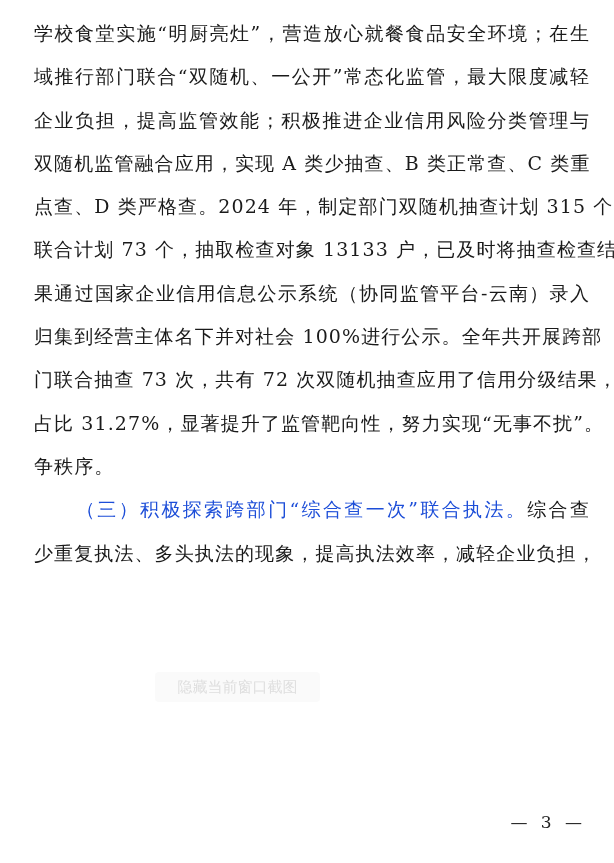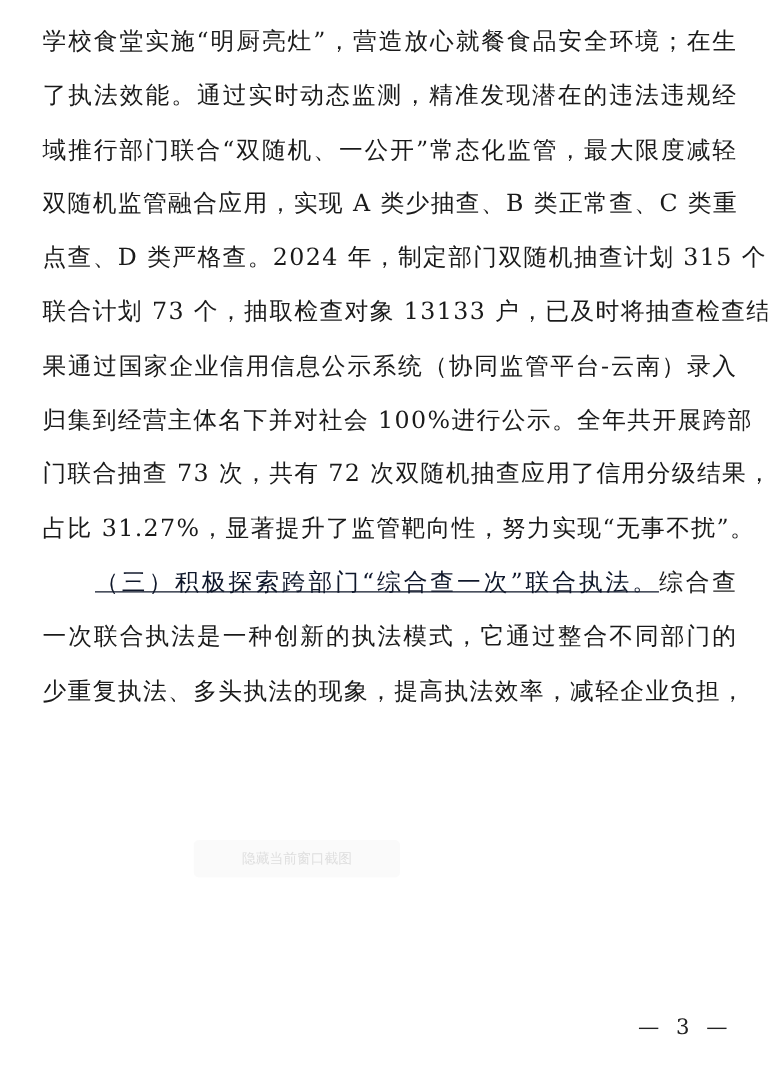--- a/index.html
+++ b/index.html
@@ -3,42 +3,42 @@
   <meta charset="utf-8">
   <style>
     html, body { margin: 0; padding: 0; background: #ffffff; }
     body { width: 614px; height: 863px; position: relative; overflow: hidden;
       font-family: "DejaVu Serif", "Liberation Serif", serif; color: #1a1a1a; }
     .page { position: absolute; left: 34px; top: 12px; width: 556px; }
     .line { height: 43.3px; line-height: 43.3px; font-size: 19px; white-space: nowrap;
       letter-spacing: 1.1px; text-align: justify; text-align-last: justify; }
     .line.last { text-align-last: left; }
     .line.indent { padding-left: 42px; }
-    .heading { font-weight: normal; color: #0f172a; text-decoration: underline; }
+    .heading { font-weight: normal; color: #1d4ed8; }
     .watermark { position: absolute; left: 155px; top: 672px; width: 165px; height: 30px;
       background: rgba(240,240,240,0.35); border-radius: 4px; color: rgba(200,200,200,0.55);
-      font-family: "DejaVu Sans", sans-serif; font-size: 11px; line-height: 30px; text-align: center; }
+      font-family: "DejaVu Sans", sans-serif; font-size: 15px; line-height: 30px; text-align: center; }
     .page-number { position: absolute; right: 28px; top: 812px; font-size: 17px; letter-spacing: 4px; color: #222; }
   </style>
 </head>
 <body>
 
 <div class="page">
   <div class="line">学校食堂实施“明厨亮灶”，营造放心就餐食品安全环境；在生</div>
-  <div class="line">了执法效能。通过实时动态监测，精准发现潜在的违法违规经</div>
   <div class="line">域推行部门联合“双随机、一公开”常态化监管，最大限度减轻</div>
+  <div class="line">企业负担，提高监管效能；积极推进企业信用风险分类管理与</div>
   <div class="line">双随机监管融合应用，实现 A 类少抽查、B 类正常查、C 类重</div>
   <div class="line">点查、D 类严格查。2024 年，制定部门双随机抽查计划 315 个，</div>
   <div class="line">联合计划 73 个，抽取检查对象 13133 户，已及时将抽查检查结</div>
   <div class="line">果通过国家企业信用信息公示系统（协同监管平台-云南）录入</div>
   <div class="line">归集到经营主体名下并对社会 100%进行公示。全年共开展跨部</div>
   <div class="line">门联合抽查 73 次，共有 72 次双随机抽查应用了信用分级结果，</div>
   <div class="line">占比 31.27%，显著提升了监管靶向性，努力实现“无事不扰”。</div>
+  <div class="line last">争秩序。</div>
 
   <div class="line indent"><span class="heading">（三）积极探索跨部门“综合查一次”联合执法。</span><span>综合查</span></div>
-  <div class="line">一次联合执法是一种创新的执法模式，它通过整合不同部门的</div>
   <div class="line">少重复执法、多头执法的现象，提高执法效率，减轻企业负担，</div>
 
 </div>
 
 <div class="watermark">隐藏当前窗口截图</div>
 
 <div class="page-number">— 3 —</div>
 
 </body></html>

